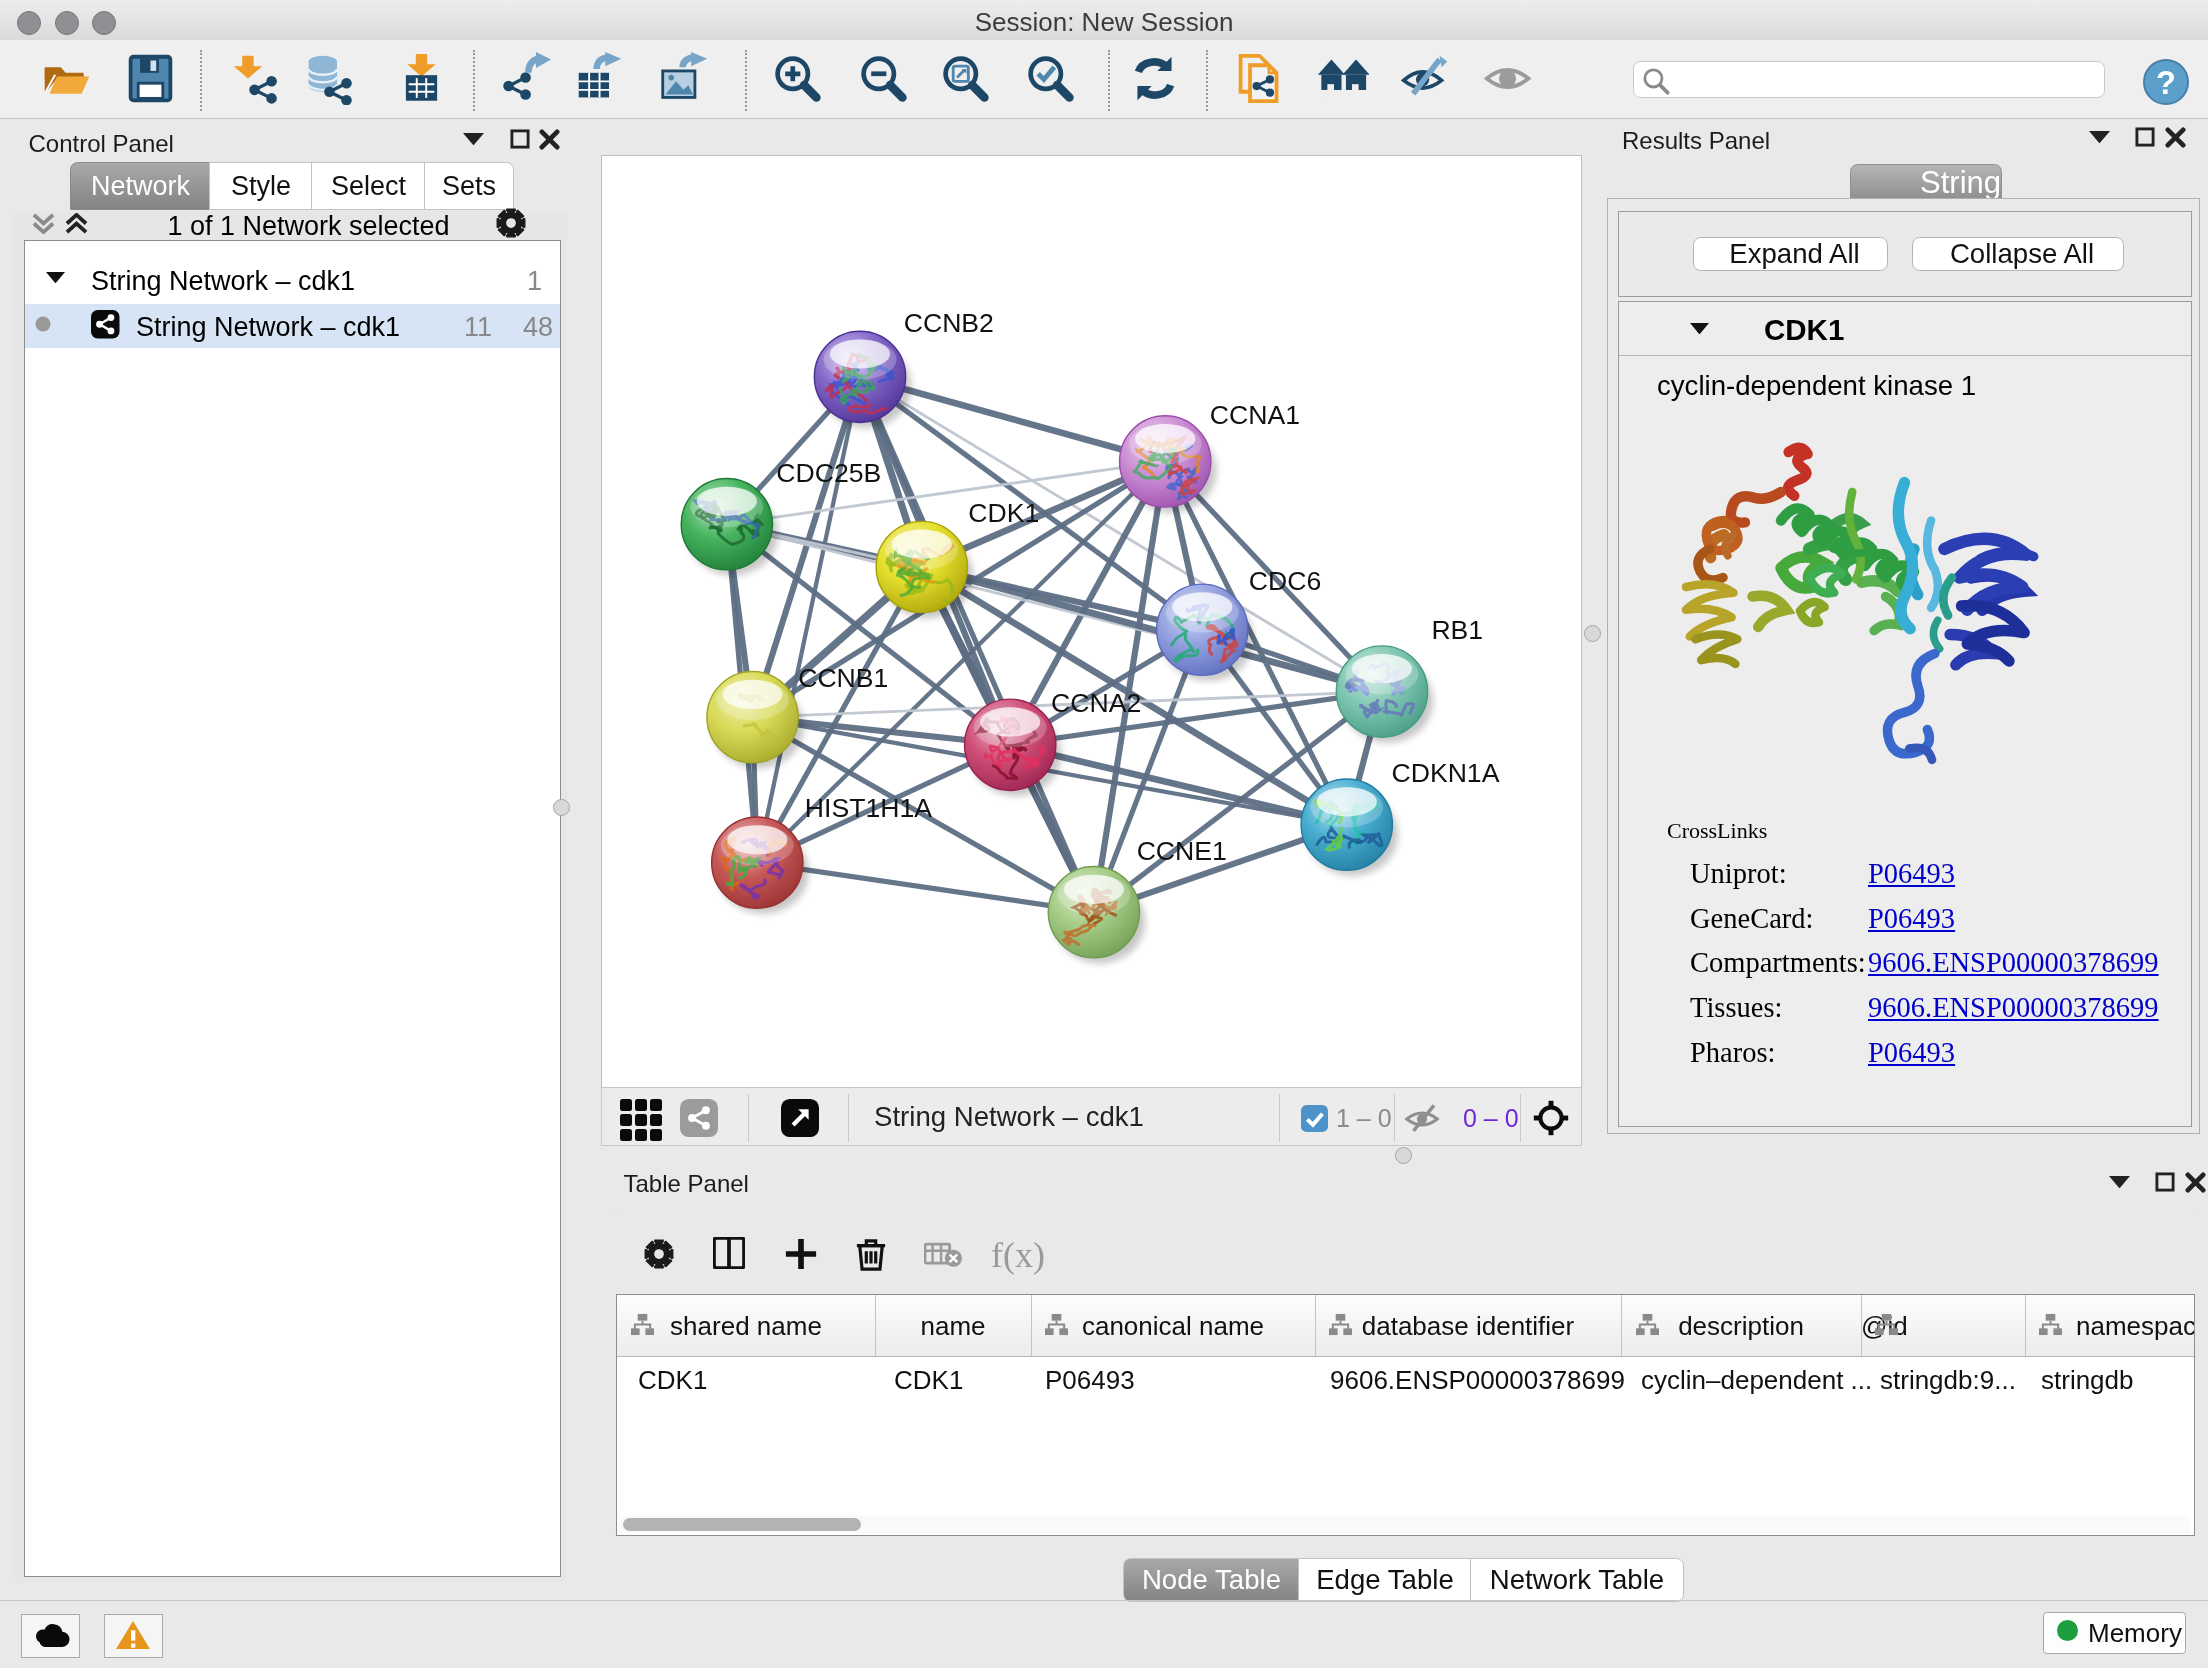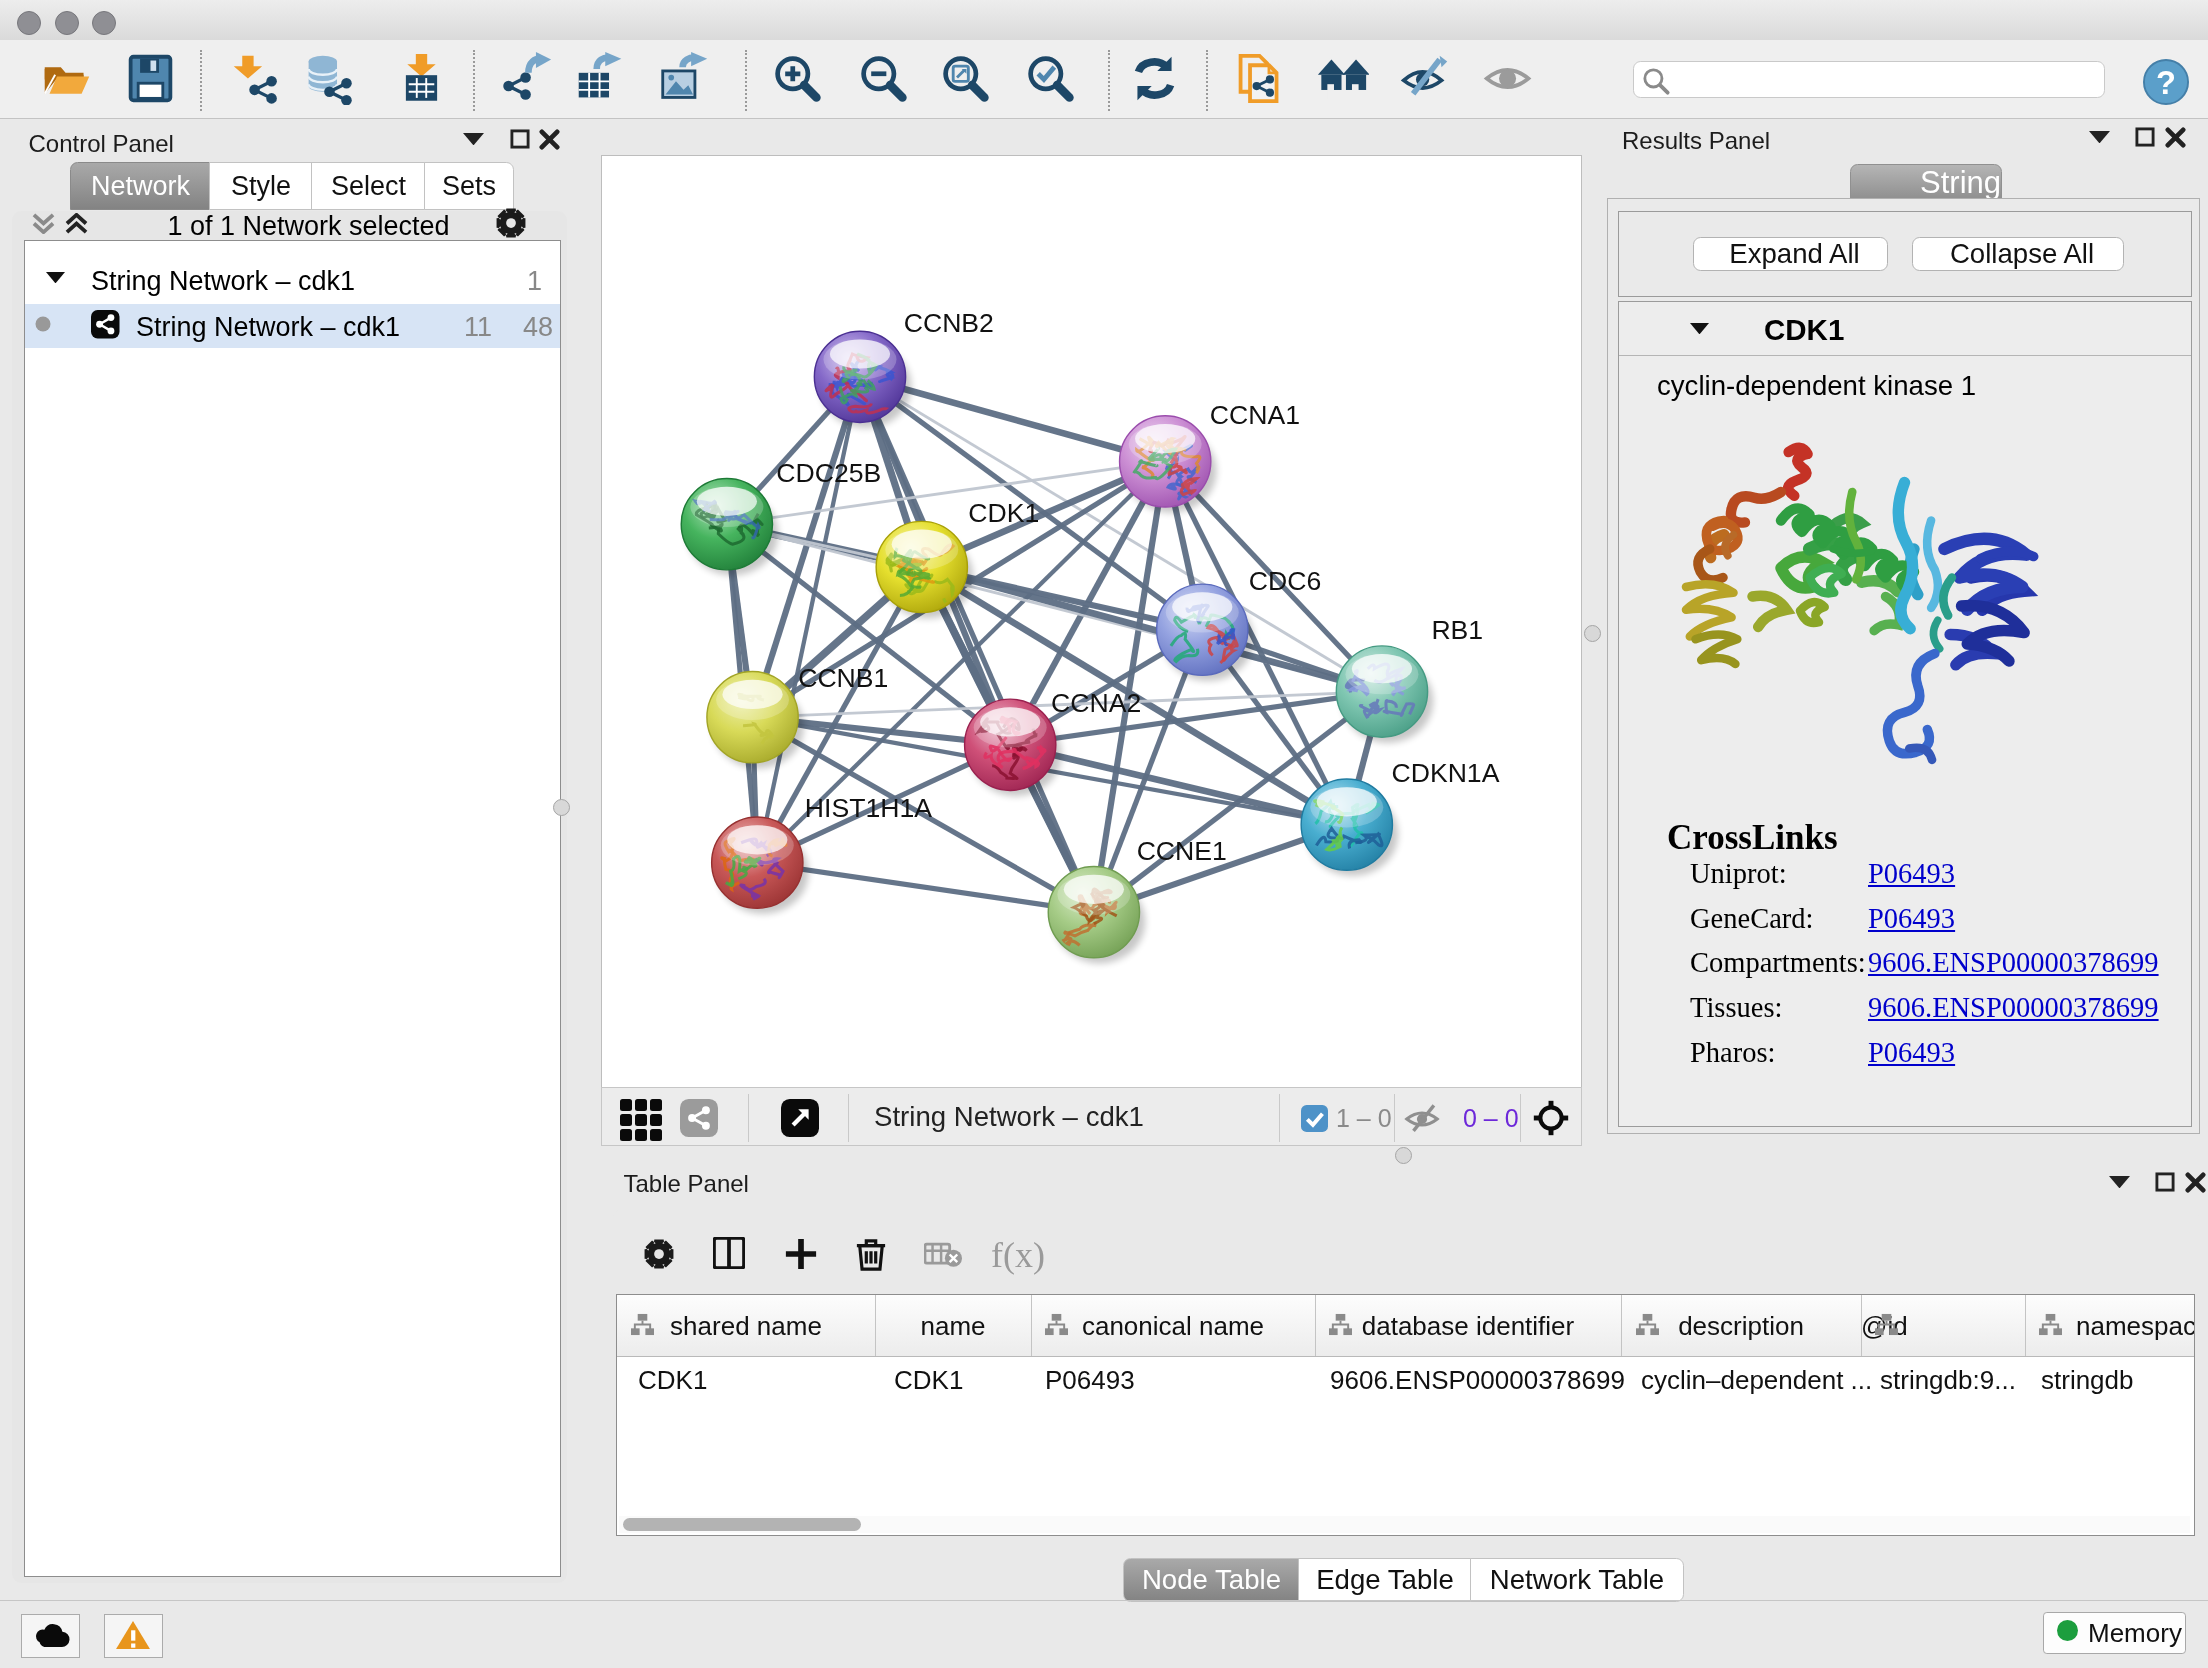--- a/index.html
+++ b/index.html
@@ -69,20 +69,21 @@
   .splitter{position:absolute;width:15px;height:15px;border-radius:50%;background:#d8d8d8;
     border:1px solid #a5a5a5;}
 </style>
 </head>
 <body>
 
 <div id="titlebar" class="abs">
   <div class="tl" style="left:17px"></div>
   <div class="tl" style="left:55px"></div>
   <div class="tl" style="left:92px"></div>
+  <div id="title">Session: New Session</div>
 </div>
 
 <div id="toolbar" class="abs">
   <div id="ticons">
       <svg class="abs" style="left:40px;top:12.4px" width="53" height="53" viewBox="0 0 56 56">
         <path d="M5,16 h17 l5,6 h19 v7 H5 z" fill="#b06a10"></path>
         <path d="M5,44 V18 h16 l5,6 h20 v4 h-28 z" fill="#b06a10"></path>
         <path d="M10,44 L18,26 h34 l-8,18 z" fill="#f2a93c"></path>
         <path d="M5,44 l11,-20" stroke="#fff" stroke-width="2" fill="none"></path>
       </svg>
@@ -585,21 +586,21 @@
 <path d="M250,50 q-14,36 2,64 q14,26 -2,56 q-10,20 6,34" fill="none" stroke="#38aed6" stroke-width="12" stroke-opacity="1.0" stroke-linecap="round" stroke-linejoin="round"></path>
 <path d="M278,90 q-10,30 4,52 q8,22 -4,40" fill="none" stroke="#58b8e0" stroke-width="9" stroke-opacity="1.0" stroke-linecap="round" stroke-linejoin="round"></path>
 <path d="M292,120 q50,-24 86,6 q-44,-6 -70,24 q40,-10 66,10 q-38,0 -58,24" fill="none" stroke="#2a3fb4" stroke-width="13" stroke-opacity="1.0" stroke-linecap="round" stroke-linejoin="round"></path>
 <path d="M310,180 q42,-4 66,28 q-40,-8 -60,12 q30,2 44,18" fill="none" stroke="#1f2f9a" stroke-width="12" stroke-opacity="1.0" stroke-linecap="round" stroke-linejoin="round"></path>
 <path d="M330,130 q30,-14 56,-2" fill="none" stroke="#2a3fb4" stroke-width="10" stroke-opacity="1.0" stroke-linecap="round" stroke-linejoin="round"></path>
 <path d="M300,150 q-16,20 -4,40" fill="none" stroke="#2a9e8a" stroke-width="9" stroke-opacity="1.0" stroke-linecap="round" stroke-linejoin="round"></path>
 <path d="M285,195 q-10,16 2,30" fill="none" stroke="#2a9e8a" stroke-width="8" stroke-opacity="1.0" stroke-linecap="round" stroke-linejoin="round"></path>
 <path d="M282,230 q-26,10 -18,34 q8,22 -14,28 q-24,6 -16,30 q6,18 28,12 q20,-6 12,-24" fill="none" stroke="#3a68cc" stroke-width="10" stroke-opacity="1.0" stroke-linecap="round" stroke-linejoin="round"></path>
 <path d="M255,330 q20,-4 24,12" fill="none" stroke="#3558b8" stroke-width="9" stroke-opacity="1.0" stroke-linecap="round" stroke-linejoin="round"></path>
     </svg>
-  <div style="position:absolute;left:48px;top:516px;font-family:'Liberation Serif',serif;font-size:35px;font-weight:bold">CrossLinks</div>
+  <div style="position:absolute;left:48px;top:516px;font-family:'Liberation Serif',serif;font-size:22px;font-weight:normal">CrossLinks</div>
   <div id="xlinks" style="position:absolute;left:0;top:556px;width:100%;font-family:'Liberation Serif',serif;font-size:28.5px">
     <div style="position:absolute;left:71px;top:0">Uniprot:</div>
       <a class="xl" style="top:0">P06493</a>
     <div style="position:absolute;left:71px;top:45px">GeneCard:</div>
       <a class="xl" style="top:45px">P06493</a>
     <div style="position:absolute;left:71px;top:89px">Compartments:</div>
       <a class="xl" style="top:89px">9606.ENSP00000378699</a>
     <div style="position:absolute;left:71px;top:134px">Tissues:</div>
       <a class="xl" style="top:134px">9606.ENSP00000378699</a>
     <div style="position:absolute;left:71px;top:179px">Pharos:</div>

